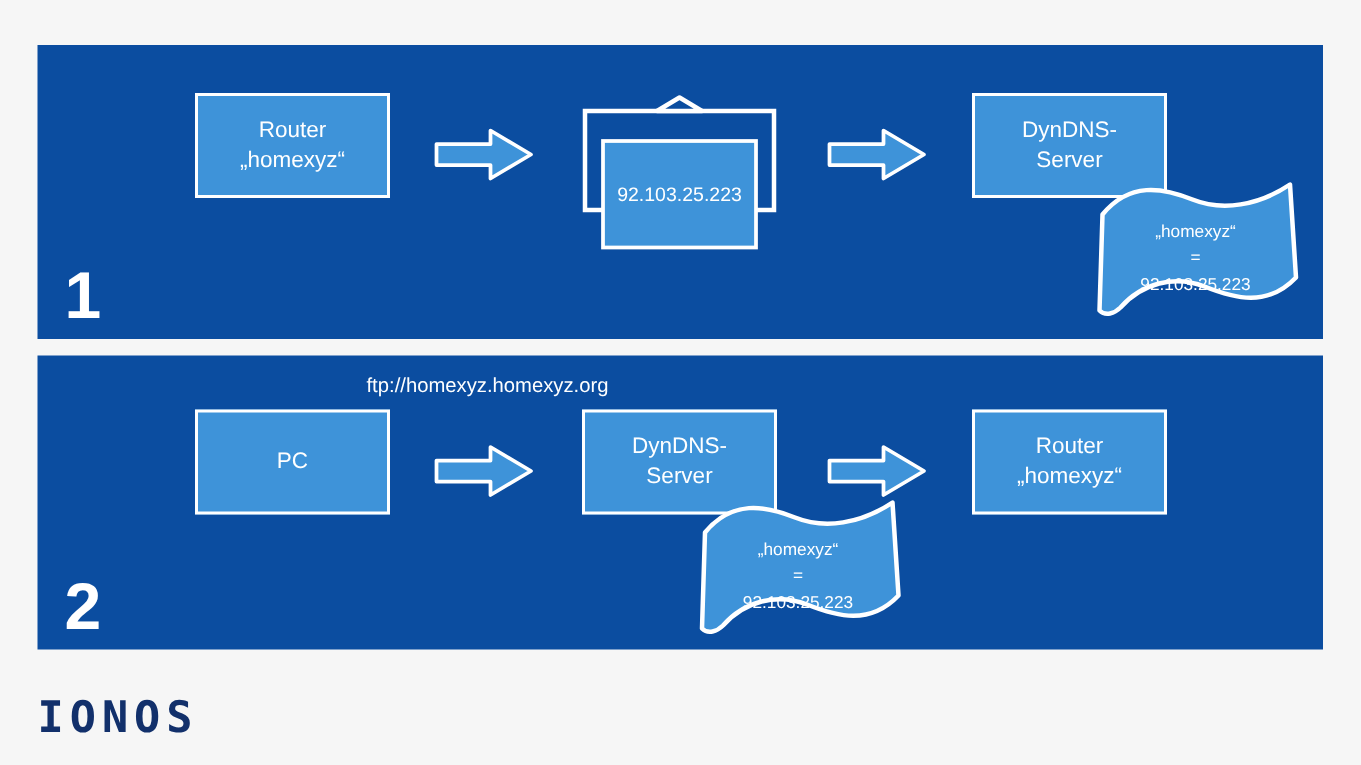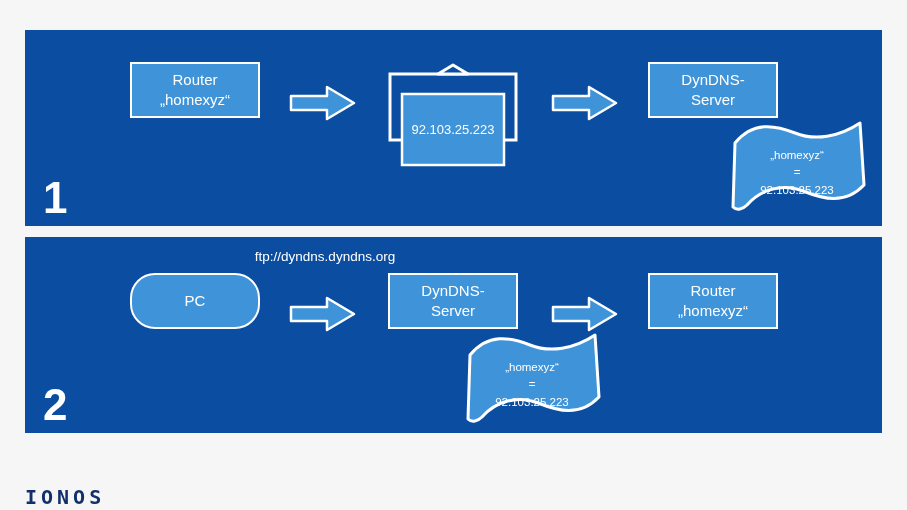--- a/index.html
+++ b/index.html
@@ -9,21 +9,21 @@
     --logo:#12306b;
   }
   *{margin:0;padding:0;box-sizing:border-box;}
   body{font-family:"Liberation Sans",sans-serif;background:#ffffff;}
   .canvas{position:relative;width:907px;height:510px;background:var(--bg);overflow:hidden;}
 
   .panel{position:absolute;left:25px;width:857px;height:196px;background:var(--panel);}
   #panel1{top:30px;}
   #panel2{top:237px;}
 
-  .node{position:absolute;width:130px;height:56px;background:var(--box);border:2px solid #fff;
+  .node{position:absolute;width:130px;height:70px;background:var(--box);border:2px solid #fff;
         color:#fff;display:flex;flex-direction:column;align-items:center;justify-content:center;
         font-size:15px;line-height:1.35;text-align:center;}
 
   .step-number{position:absolute;left:18px;bottom:6px;color:#fff;font-size:44px;font-weight:bold;line-height:1;}
 
   .arrow{position:absolute;width:66px;height:38px;}
   .arrow svg{display:block;width:100%;height:100%;overflow:visible;}
   .arrow-shape{fill:var(--box);stroke:#fff;stroke-width:2.5;stroke-linejoin:round;}
 
   .message{position:absolute;left:363px;top:33px;width:130px;height:104px;}
@@ -38,22 +38,22 @@
   .flag svg{position:absolute;left:0;top:0;width:100%;height:100%;overflow:visible;}
   .flag-shape{fill:var(--box);stroke:#fff;stroke-width:3;stroke-linejoin:round;}
   .flag-text{position:absolute;left:0;top:0;width:100%;height:100%;display:flex;flex-direction:column;
              align-items:center;justify-content:center;padding-top:12px;color:#fff;font-size:11.5px;
              line-height:1.5;text-align:center;}
 
   .ftp-label{position:absolute;top:12px;color:#fff;font-size:13.5px;text-align:center;}
   .ftp-left{left:190px;width:220px;}
   .ftp-right{left:500px;width:170px;}
 
-  .logo{position:absolute;left:25px;top:461px;color:var(--logo);font-size:20px;font-weight:bold;
-        letter-spacing:4px;font-family:"DejaVu Sans Mono",monospace;margin-top:24px;}
+  .logo{position:absolute;left:25px;top:461px;color:var(--logo);font-size:29px;font-weight:bold;
+        letter-spacing:4px;font-family:"DejaVu Sans Mono",monospace;}
 </style>
 </head>
 <body>
 
 <div class="canvas">
 
   <div class="panel" id="panel1">
 
     <div class="node" style="left:105px;top:32px;">
       <span>Router</span>
@@ -95,23 +95,23 @@
         <span>=</span>
         <span>92.103.25.223</span>
       </div>
     </div>
 
     <div class="step-number">1</div>
   </div>
 
   <div class="panel" id="panel2">
 
-    <div class="ftp-label ftp-left">ftp://dyndns.dyndns.org</div>
+    <div class="ftp-label ftp-left">ftp://homexyz.homexyz.org</div>
 
-    <div class="node" style="left:105px;top:36px;border-radius:25px;">
+    <div class="node" style="left:105px;top:36px;">
       <span>PC</span>
     </div>
 
     <div class="arrow" style="left:265px;top:58px;">
       <svg viewBox="0 0 66 38">
           <polygon class="arrow-shape" points="1,12 37,12 37,3 64,19 37,35 37,26 1,26"></polygon>
         </svg>
     </div>
 
     <div class="node" style="left:363px;top:36px;">

